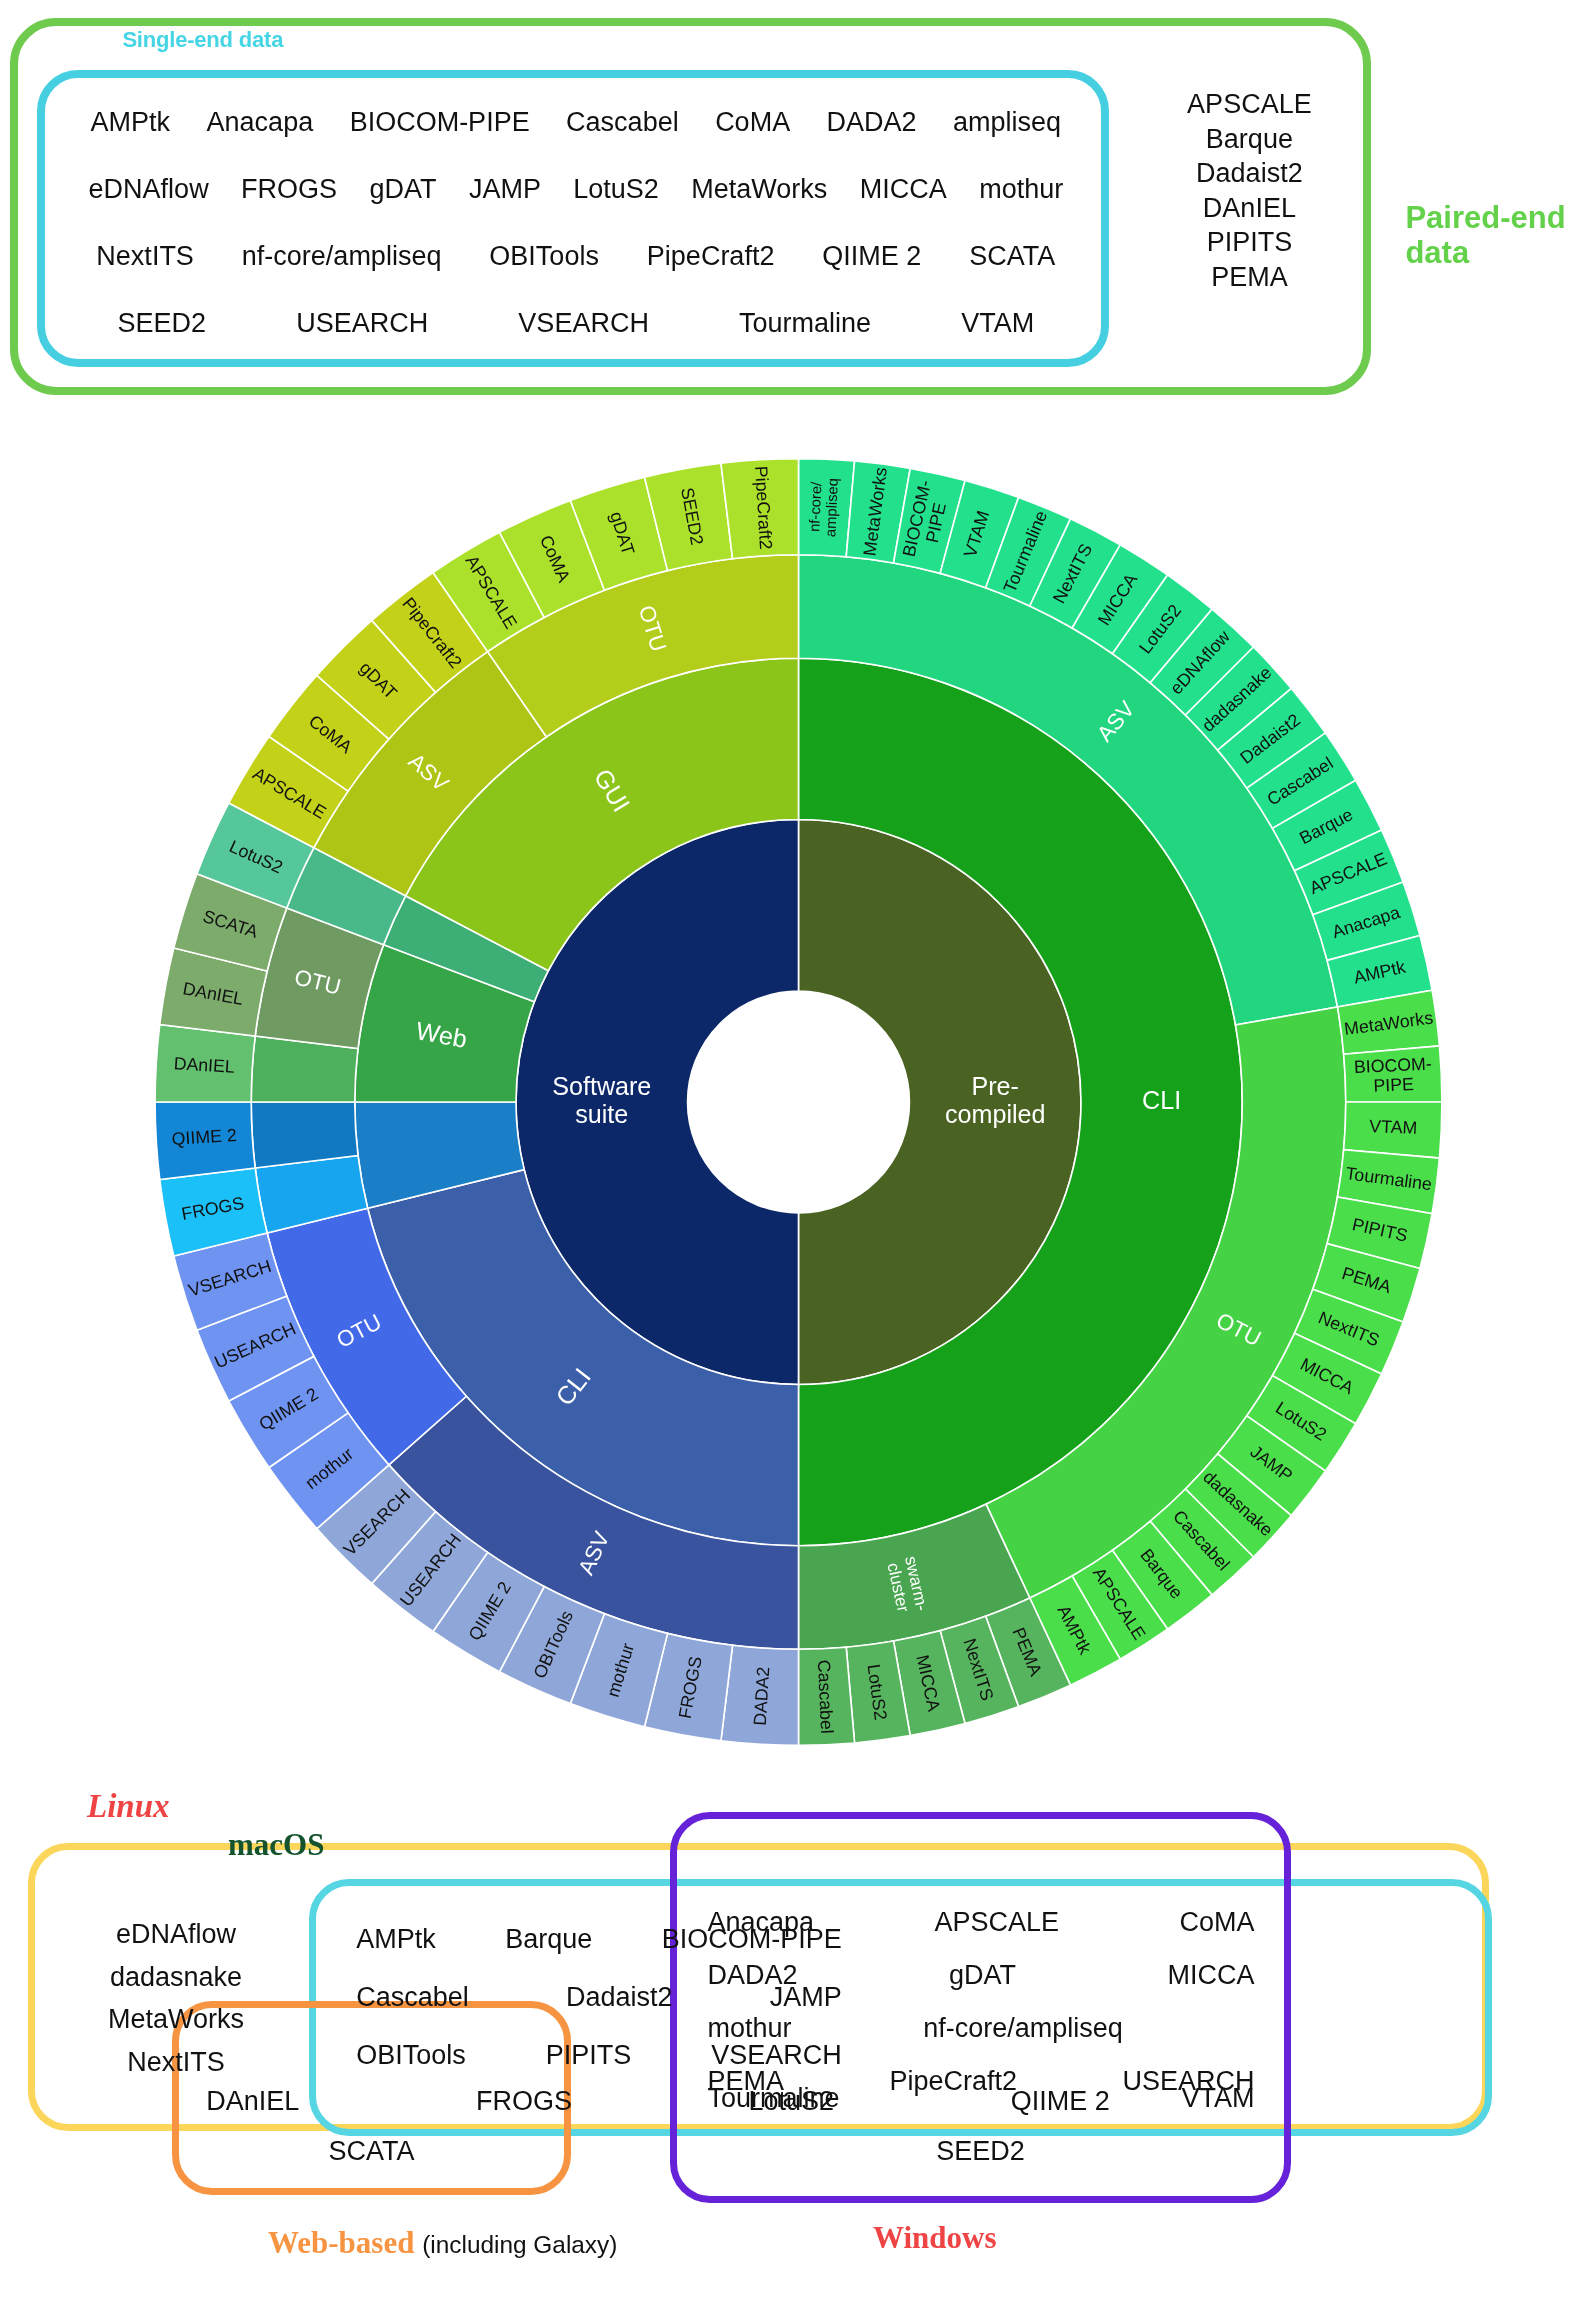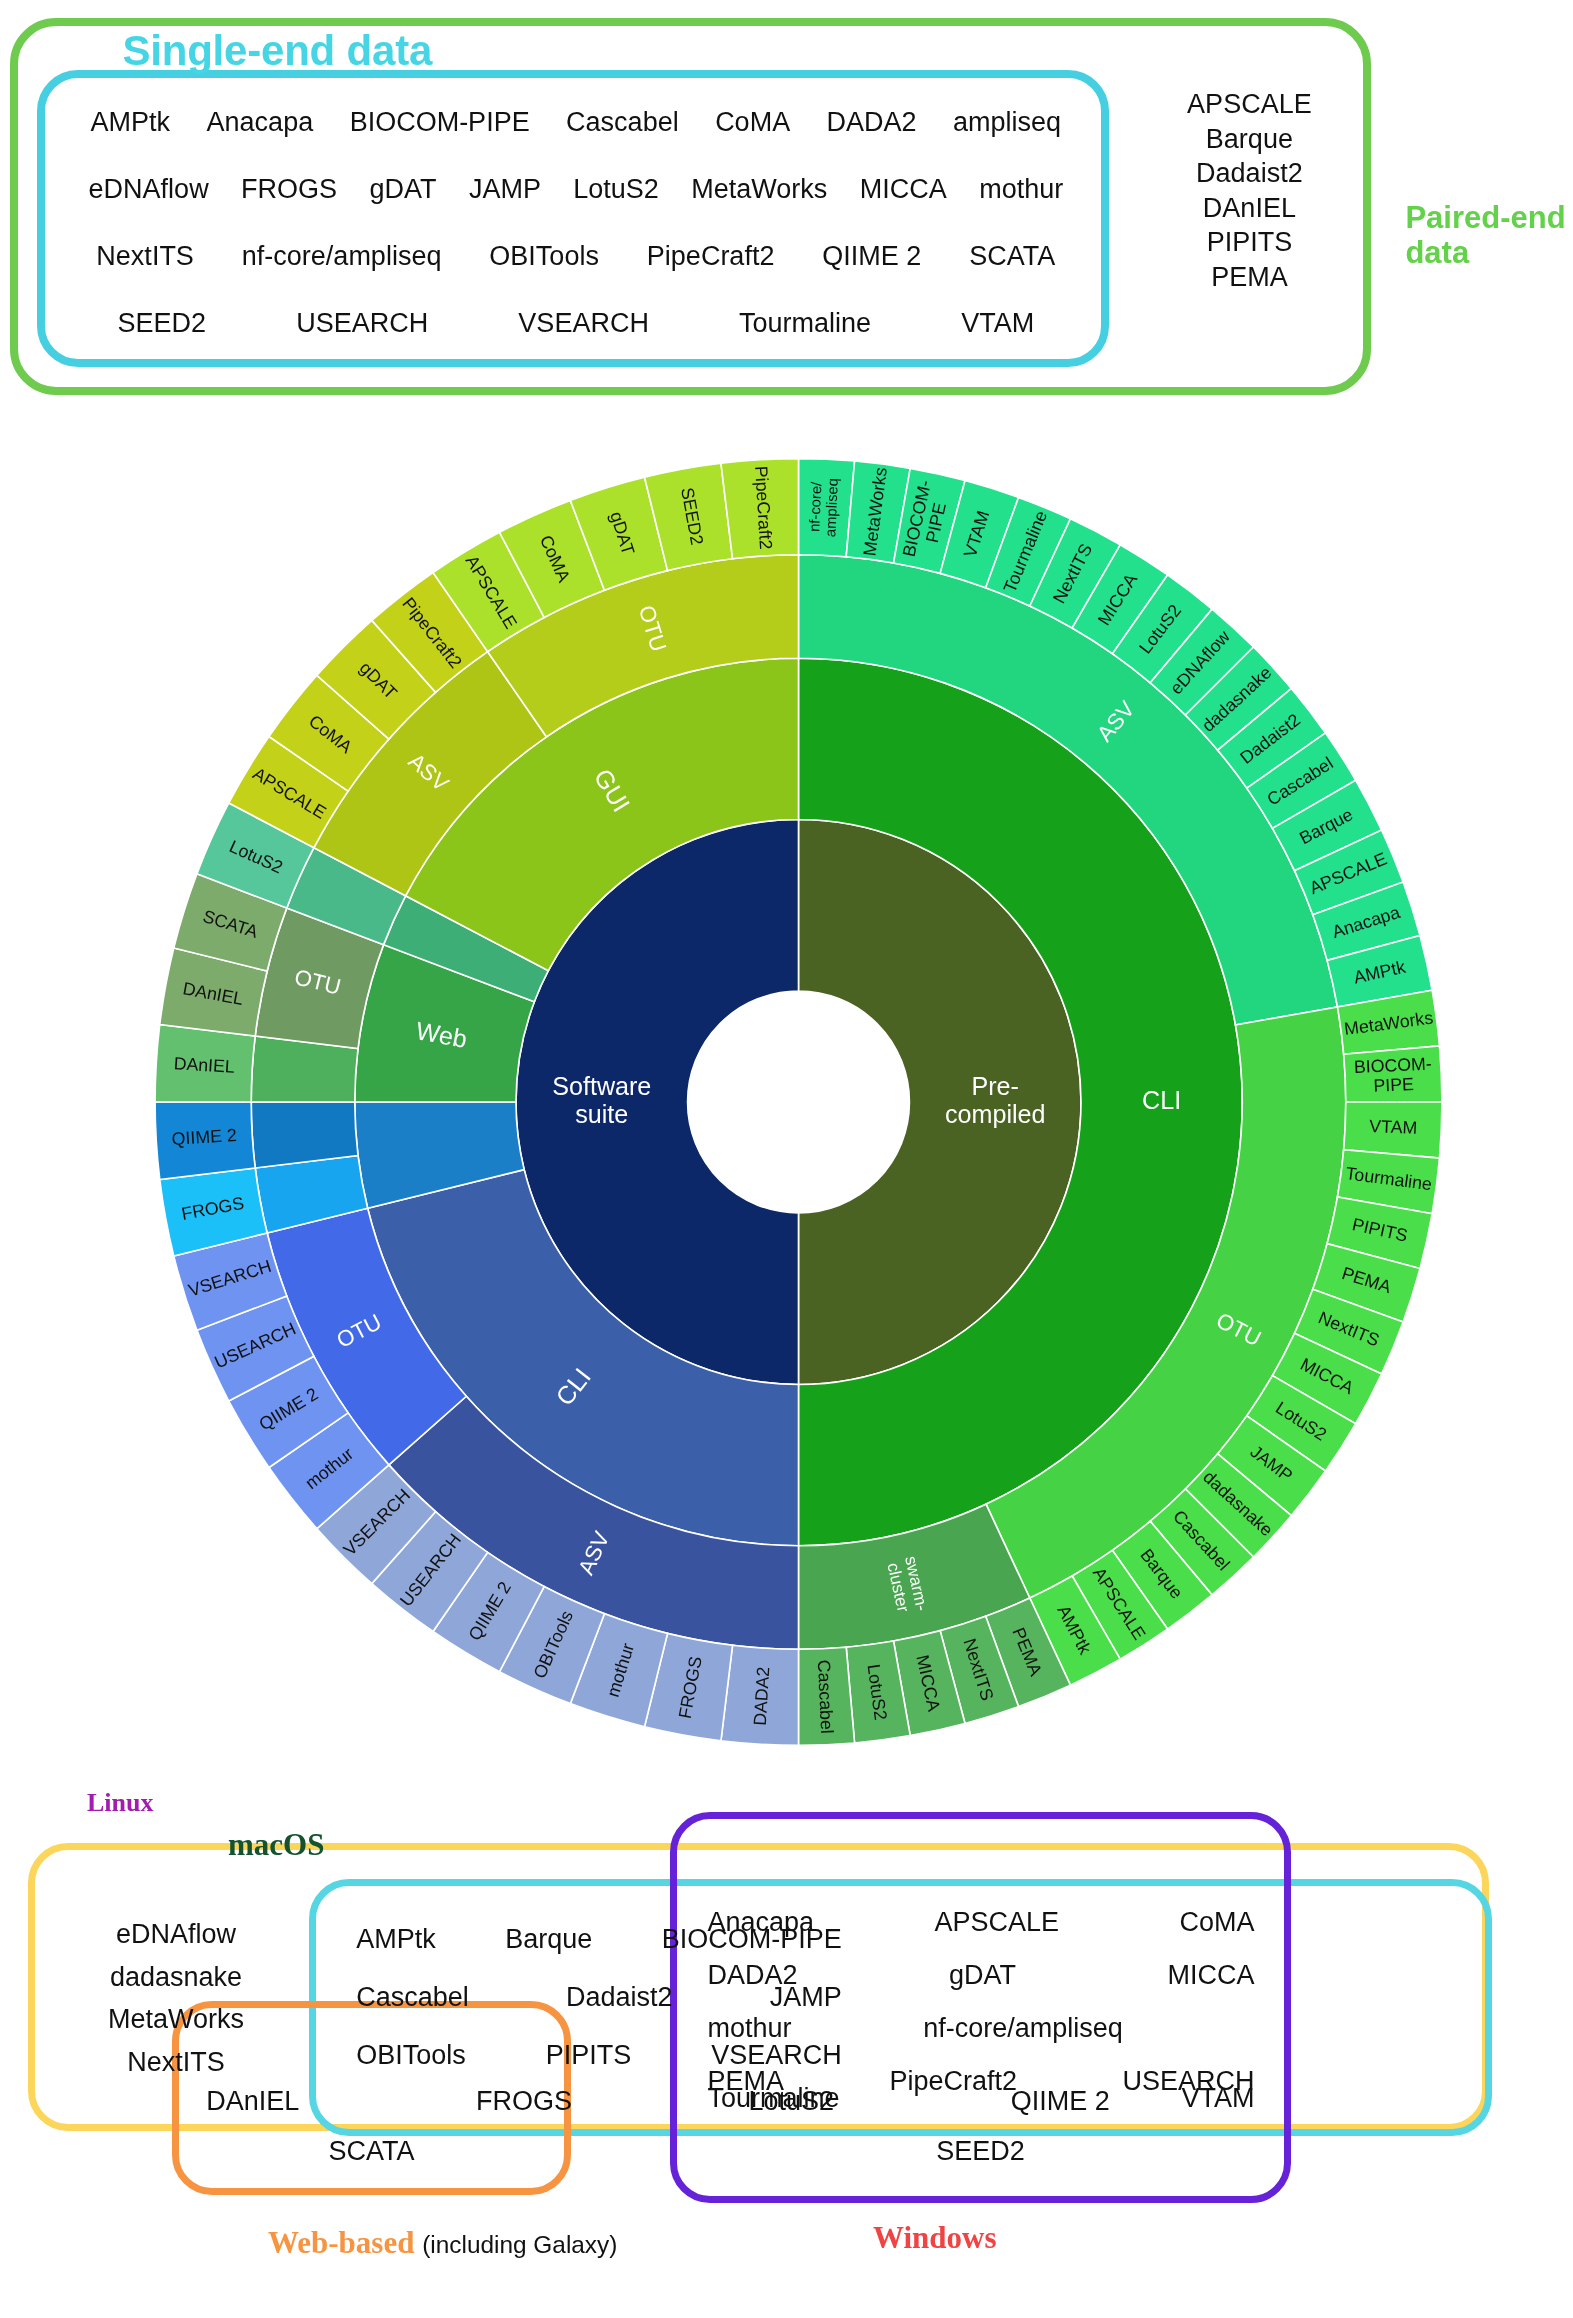--- a/index.html
+++ b/index.html
@@ -3,42 +3,42 @@
 <meta charset="utf-8">
 <style>
   html,body{margin:0;padding:0;background:#ffffff;}
   body{width:1574px;height:2319px;font-family:"Liberation Sans",sans-serif;position:relative;overflow:hidden;}
 
   
   #top-panel{position:absolute;left:10.4px;top:6px;width:1361px;height:392px;}
   .round-box{position:absolute;box-sizing:border-box;background:transparent;}
   #paired-box{left:0;top:12px;width:1361px;height:377px;border:8.1px solid #6ecb4e;border-radius:46px;}
   #single-box{left:27px;top:64px;width:1072px;height:297px;border:8.1px solid #45cfe0;border-radius:41px;}
-  #single-title{position:absolute;left:112px;top:21px;font-size:42px;font-weight:bold;color:#45d5e4;letter-spacing:-0.2px;}
+  #single-title{position:absolute;left:112px;top:21px;font-size:22px;font-weight:bold;color:#45d5e4;letter-spacing:-0.2px;}
   #paired-title{position:absolute;left:1395px;top:195px;width:170px;font-size:31px;font-weight:bold;color:#63d14a;line-height:1.12;text-align:left;}
   #single-grid{position:absolute;left:44px;top:83px;width:1043px;}
   #single-grid .row{display:flex;justify-content:space-around;align-items:center;height:67px;padding:0 18px;box-sizing:border-box;}
   #single-grid .row span{font-size:27px;color:#111;white-space:nowrap;}
   #paired-col{position:absolute;left:1139px;top:81px;width:200px;text-align:center;}
   #paired-col div{font-size:27px;color:#111;line-height:1.28;}
 
   
   #sunburst-wrap{position:absolute;left:155px;top:429px;width:1287px;height:1346px;}
   #sunburst{display:block;}
   .seg{stroke:#ffffff;stroke-width:2.2;}
   .seg-label{font-family:"Liberation Sans",sans-serif;dominant-baseline:middle;text-anchor:middle;pointer-events:none;}
 
   
   #bottom-panel{position:absolute;left:0;top:1775px;width:1574px;height:544px;}
   #linux-box{left:28px;top:68px;width:1461px;height:288px;border:7.4px solid #fbd65a;border-radius:40px;}
   #macos-box{left:309px;top:104px;width:1183px;height:257px;border:7.4px solid #56d6e2;border-radius:40px;}
   #web-box{left:172px;top:226px;width:399px;height:194px;border:7.4px solid #f79441;border-radius:40px;}
   #windows-box{left:670px;top:37px;width:621px;height:391px;border:7.4px solid #6622d8;border-radius:40px;}
   .box-title{position:absolute;font-weight:bold;font-family:"Liberation Serif",serif;}
-  #linux-title{left:87px;top:13.3px;font-size:26px;color:#a21caf;}
+  #linux-title{left:87px;top:13.3px;font-size:33px;color:#ef4444;font-style:italic;}
   #macos-title{left:228px;top:52px;font-size:31px;color:#14532d;}
   #web-title{left:268px;top:450px;font-size:31px;color:#f79441;text-align:center;}
   #web-title .sub{font-family:"Liberation Sans",sans-serif;font-weight:normal;font-size:24.4px;color:#111;}
   #windows-title{left:873px;top:445px;font-size:31px;color:#ef4444;}
   #linux-col{position:absolute;left:65px;top:138px;width:222px;text-align:center;}
   #linux-col div{font-size:27px;color:#111;line-height:1.58;}
   #macos-grid{position:absolute;left:340px;top:135px;width:518px;}
   #macos-grid .row{display:flex;justify-content:space-between;padding:0 16.3px;height:58px;align-items:center;box-sizing:border-box;}
   #macos-grid .row span{font-size:27px;color:#111;white-space:nowrap;}
   #win-grid{position:absolute;left:700px;top:121px;width:562px;}

